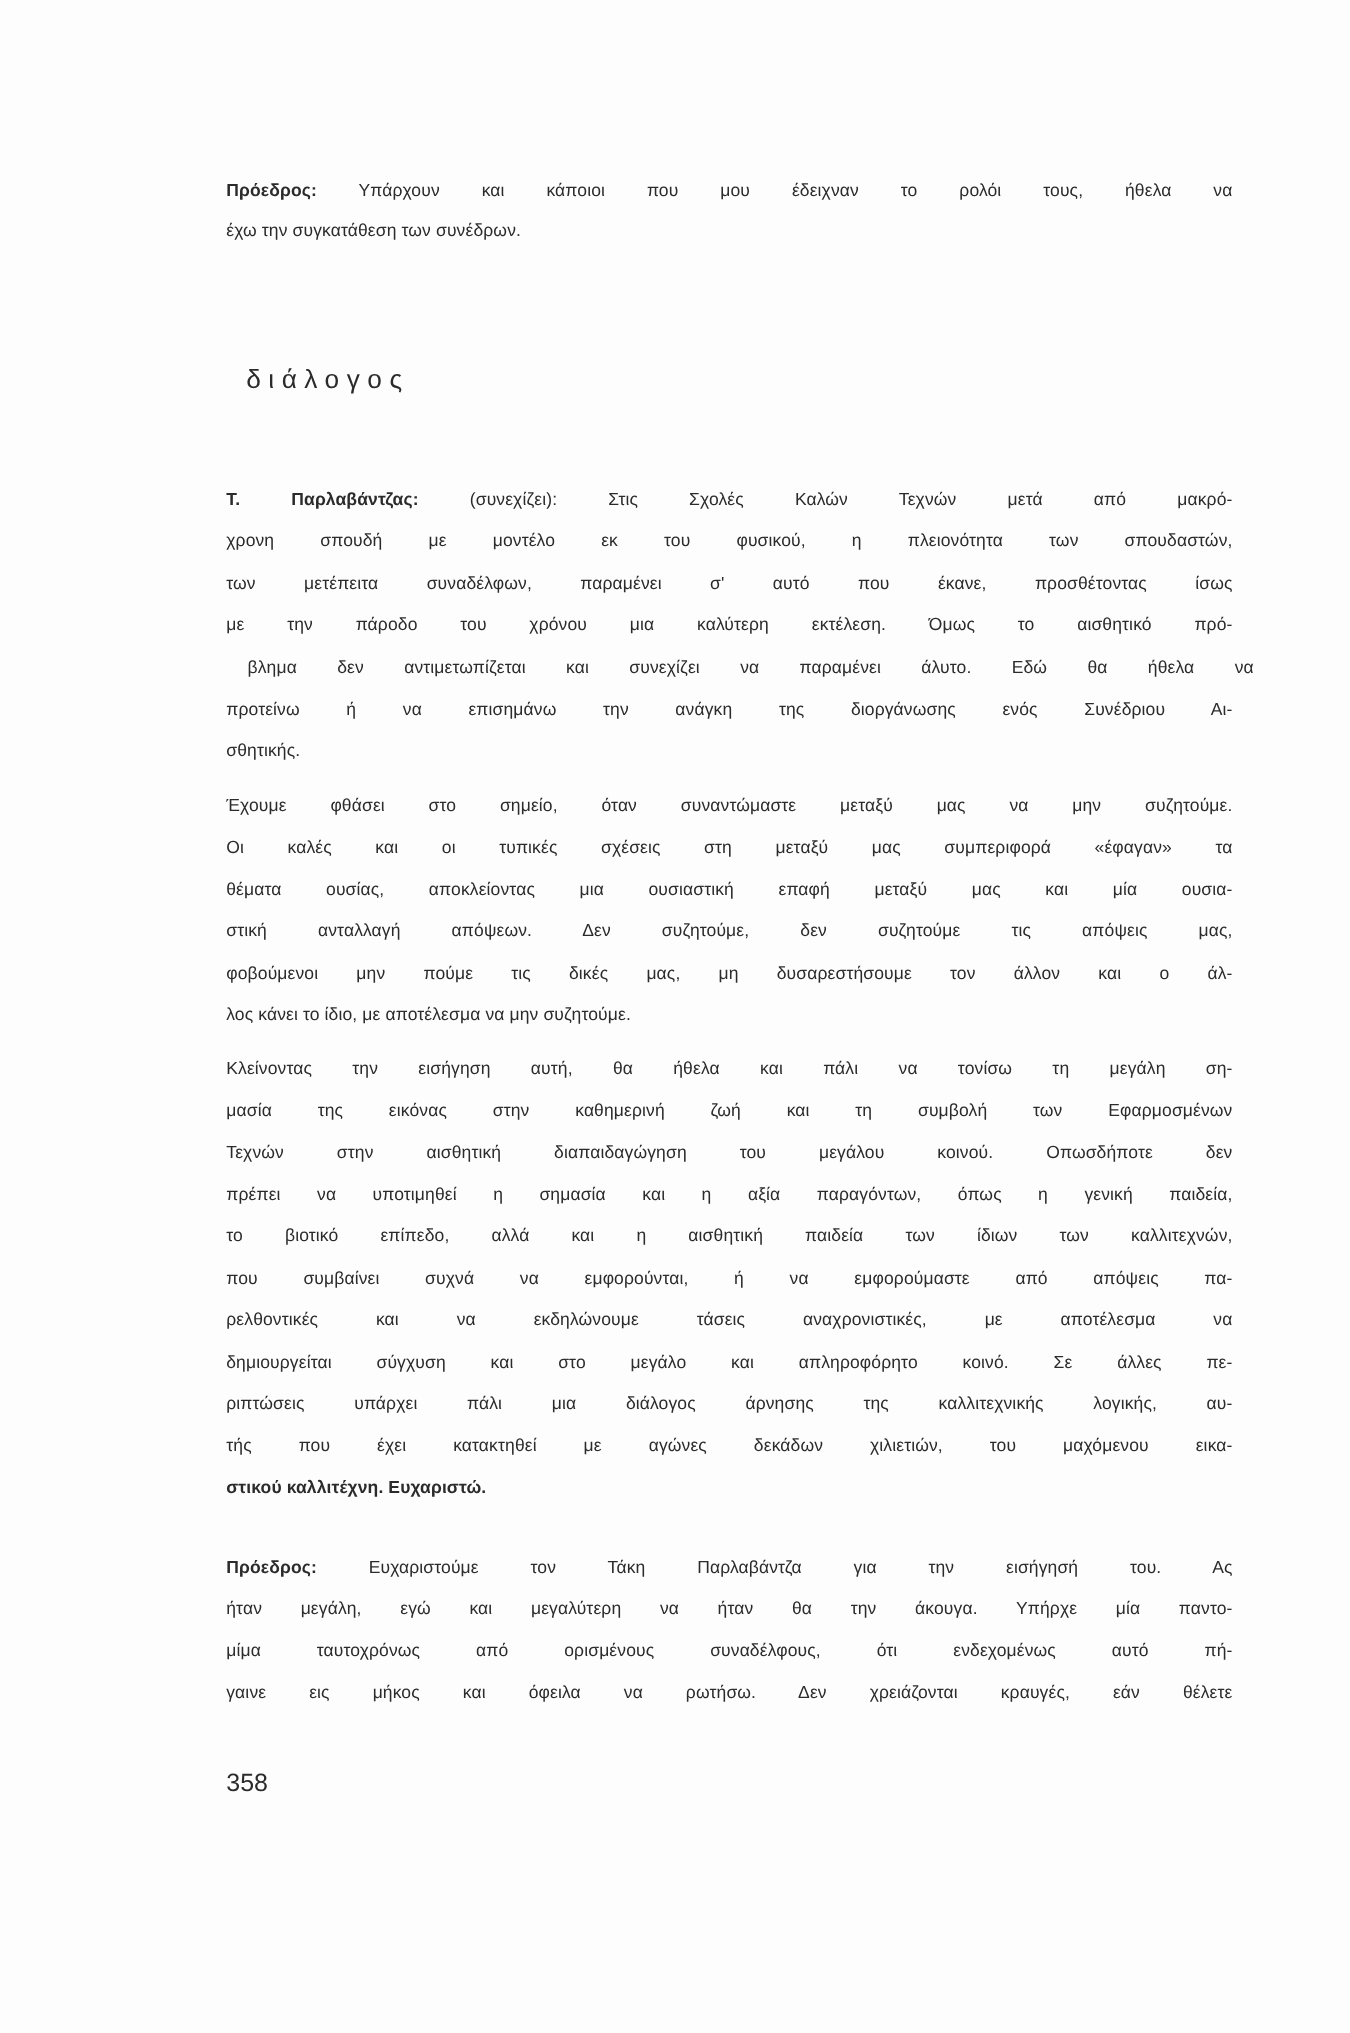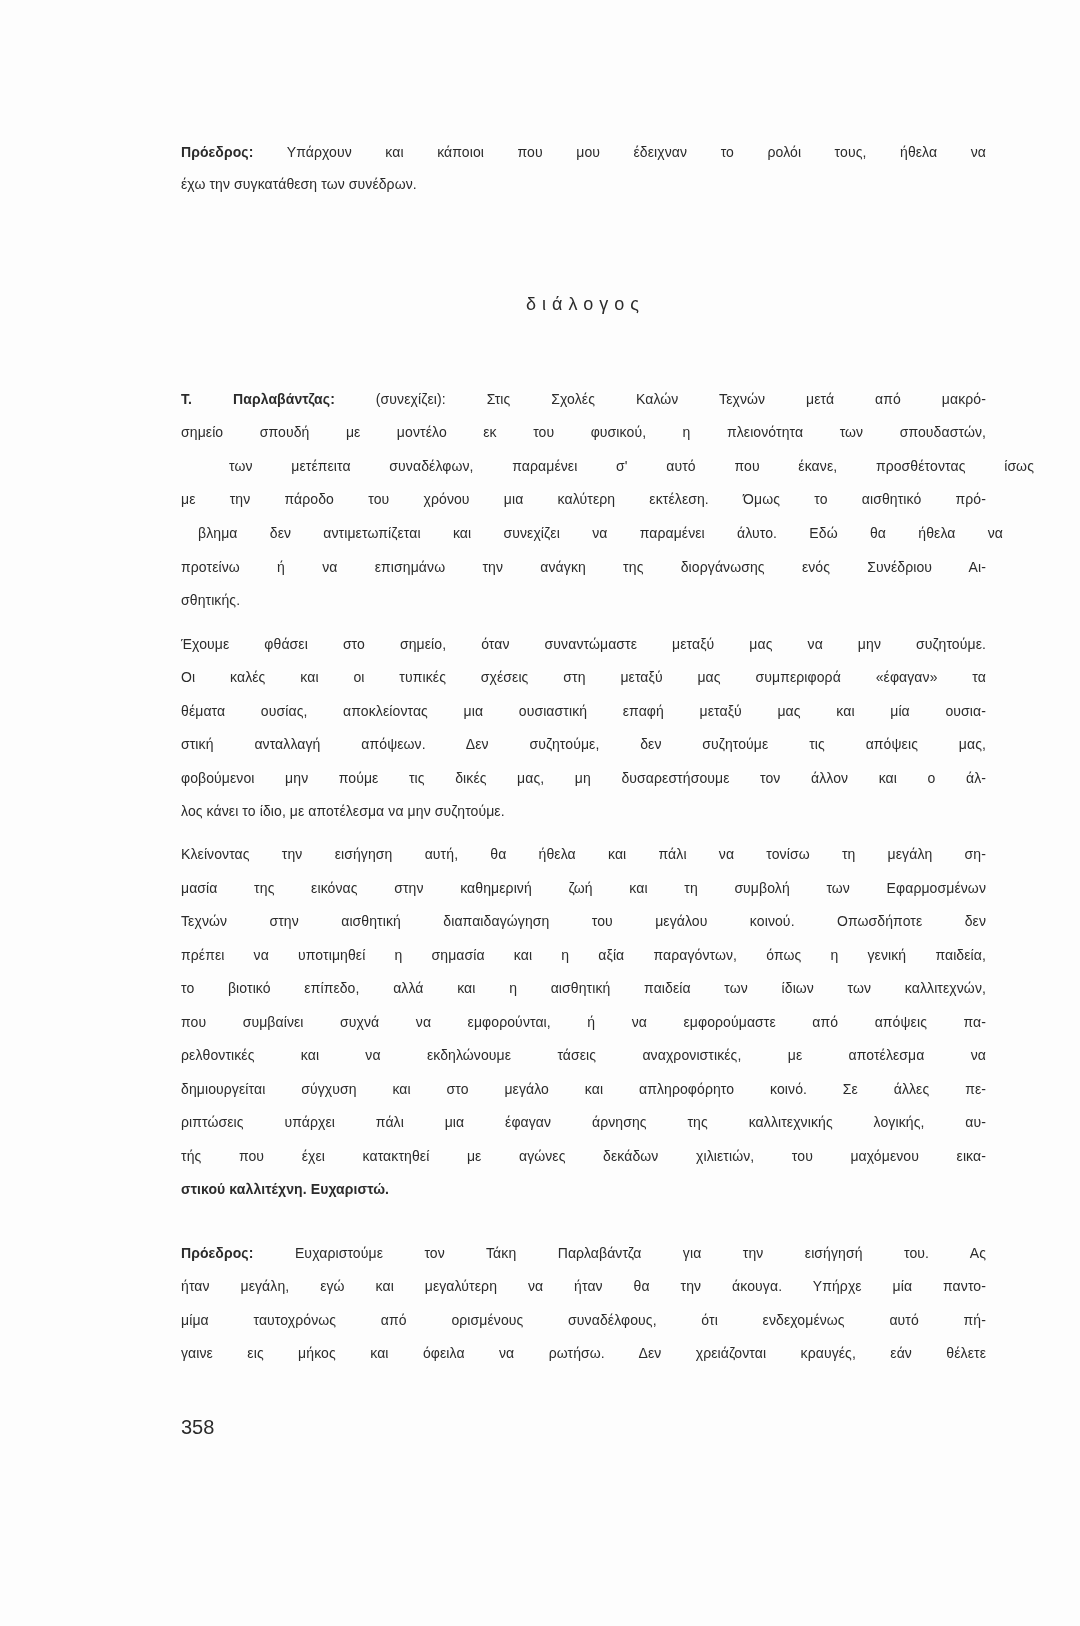--- a/index.html
+++ b/index.html
@@ -33,24 +33,24 @@
     .line.justify {
       text-align: justify;
       text-align-last: justify;
     }
     .speaker {
       font-weight: bold;
       color: #2b2b2b;
     }
     .section-title {
       position: absolute;
-      left: 2px;
+      left: 16px;
       width: 805px;
-      text-align: center;
-      font-size: 18px;
+      text-align: left;
+      font-size: 21px;
       letter-spacing: 6px;
       line-height: 32px;
     }
     .page-number {
       position: absolute;
       left: 0;
       font-size: 20px;
       line-height: 32px;
       text-align: right;
     }
@@ -59,43 +59,43 @@
 <body>
 
 <div class="page">
 
   <div class="line justify" style="top:136px;"><span class="speaker">Πρόεδρος:</span><span> Υπάρχουν και κάποιοι που μου έδειχναν το ρολόι τους, ήθελα να</span></div>
   <div class="line" style="top:168px;">έχω την συγκατάθεση των συνέδρων.</div>
 
   <div class="section-title" style="top:288px;">διάλογος</div>
 
   <div class="line justify" style="top:383px;"><span class="speaker">Τ. Παρλαβάντζας:</span><span> (συνεχίζει): Στις Σχολές Καλών Τεχνών μετά από μακρό-</span></div>
-  <div class="line justify" style="top:416px;">σημείο σπουδή με μοντέλο εκ του φυσικού, η πλειονότητα των σπουδαστών,</div>
-  <div class="line justify" style="top:450px;margin-left:48px;">των μετέπειτα συναδέλφων, παραμένει σ' αυτό που έκανε, προσθέτοντας ίσως</div>
+  <div class="line justify" style="top:416px;">χρονη σπουδή με μοντέλο εκ του φυσικού, η πλειονότητα των σπουδαστών,</div>
+  <div class="line justify" style="top:450px;">των μετέπειτα συναδέλφων, παραμένει σ' αυτό που έκανε, προσθέτοντας ίσως</div>
   <div class="line justify" style="top:483px;">με την πάροδο του χρόνου μια καλύτερη εκτέλεση. Όμως το αισθητικό πρό-</div>
   <div class="line justify" style="top:517px;margin-left:17px;">βλημα δεν αντιμετωπίζεται και συνεχίζει να παραμένει άλυτο. Εδώ θα ήθελα να</div>
   <div class="line justify" style="top:551px;">προτείνω ή να επισημάνω την ανάγκη της διοργάνωσης ενός Συνέδριου Αι-</div>
   <div class="line" style="top:584px;">σθητικής.</div>
 
   <div class="line justify" style="top:628px;">Έχουμε φθάσει στο σημείο, όταν συναντώμαστε μεταξύ μας να μην συζητούμε.</div>
   <div class="line justify" style="top:661px;">Οι καλές και οι τυπικές σχέσεις στη μεταξύ μας συμπεριφορά «έφαγαν» τα</div>
   <div class="line justify" style="top:695px;">θέματα ουσίας, αποκλείοντας μια ουσιαστική επαφή μεταξύ μας και μία ουσια-</div>
   <div class="line justify" style="top:728px;">στική ανταλλαγή απόψεων. Δεν συζητούμε, δεν συζητούμε τις απόψεις μας,</div>
   <div class="line justify" style="top:762px;">φοβούμενοι μην πούμε τις δικές μας, μη δυσαρεστήσουμε τον άλλον και ο άλ-</div>
   <div class="line" style="top:795px;">λος κάνει το ίδιο, με αποτέλεσμα να μην συζητούμε.</div>
 
   <div class="line justify" style="top:838px;">Κλείνοντας την εισήγηση αυτή, θα ήθελα και πάλι να τονίσω τη μεγάλη ση-</div>
   <div class="line justify" style="top:872px;">μασία της εικόνας στην καθημερινή ζωή και τη συμβολή των Εφαρμοσμένων</div>
   <div class="line justify" style="top:905px;">Τεχνών στην αισθητική διαπαιδαγώγηση του μεγάλου κοινού. Οπωσδήποτε δεν</div>
   <div class="line justify" style="top:939px;">πρέπει να υποτιμηθεί η σημασία και η αξία παραγόντων, όπως η γενική παιδεία,</div>
   <div class="line justify" style="top:972px;">το βιοτικό επίπεδο, αλλά και η αισθητική παιδεία των ίδιων των καλλιτεχνών,</div>
   <div class="line justify" style="top:1006px;">που συμβαίνει συχνά να εμφορούνται, ή να εμφορούμαστε από απόψεις πα-</div>
   <div class="line justify" style="top:1039px;">ρελθοντικές και να εκδηλώνουμε τάσεις αναχρονιστικές, με αποτέλεσμα να</div>
   <div class="line justify" style="top:1073px;">δημιουργείται σύγχυση και στο μεγάλο και απληροφόρητο κοινό. Σε άλλες πε-</div>
-  <div class="line justify" style="top:1106px;">ριπτώσεις υπάρχει πάλι μια έφαγαν άρνησης της καλλιτεχνικής λογικής, αυ-</div>
+  <div class="line justify" style="top:1106px;">ριπτώσεις υπάρχει πάλι μια διάλογος άρνησης της καλλιτεχνικής λογικής, αυ-</div>
   <div class="line justify" style="top:1140px;">τής που έχει κατακτηθεί με αγώνες δεκάδων χιλιετιών, του μαχόμενου εικα-</div>
   <div class="line" style="top:1173px;font-weight:bold;">στικού καλλιτέχνη. Ευχαριστώ.</div>
 
   <div class="line justify" style="top:1237px;"><span class="speaker">Πρόεδρος:</span><span> Ευχαριστούμε τον Τάκη Παρλαβάντζα για την εισήγησή του. Ας</span></div>
   <div class="line justify" style="top:1270px;">ήταν μεγάλη, εγώ και μεγαλύτερη να ήταν θα την άκουγα. Υπήρχε μία παντο-</div>
   <div class="line justify" style="top:1304px;">μίμα ταυτοχρόνως από ορισμένους συναδέλφους, ότι ενδεχομένως αυτό πή-</div>
   <div class="line justify" style="top:1337px;">γαινε εις μήκος και όφειλα να ρωτήσω. Δεν χρειάζονται κραυγές, εάν θέλετε</div>
 
   <div class="page-number" style="top:1411px;">358</div>
 

